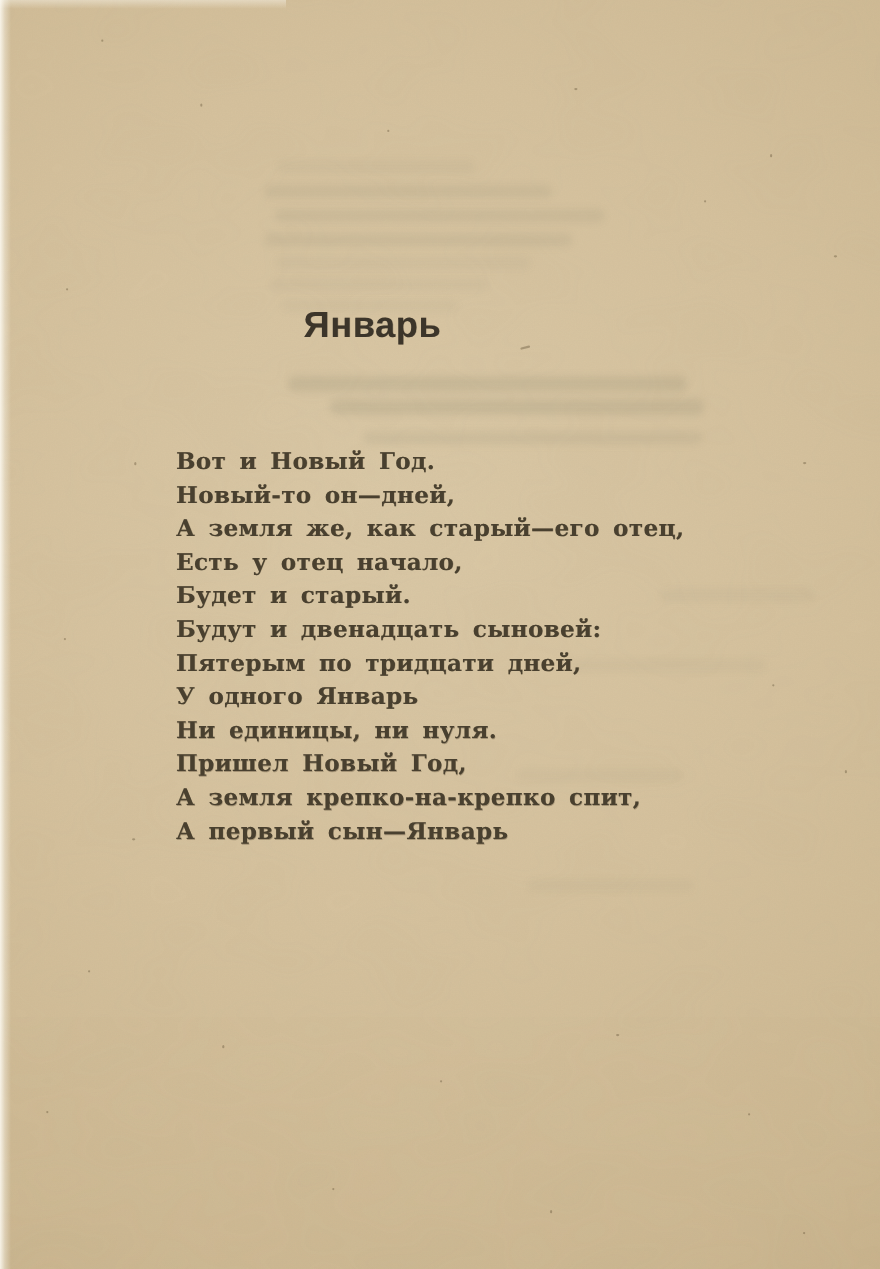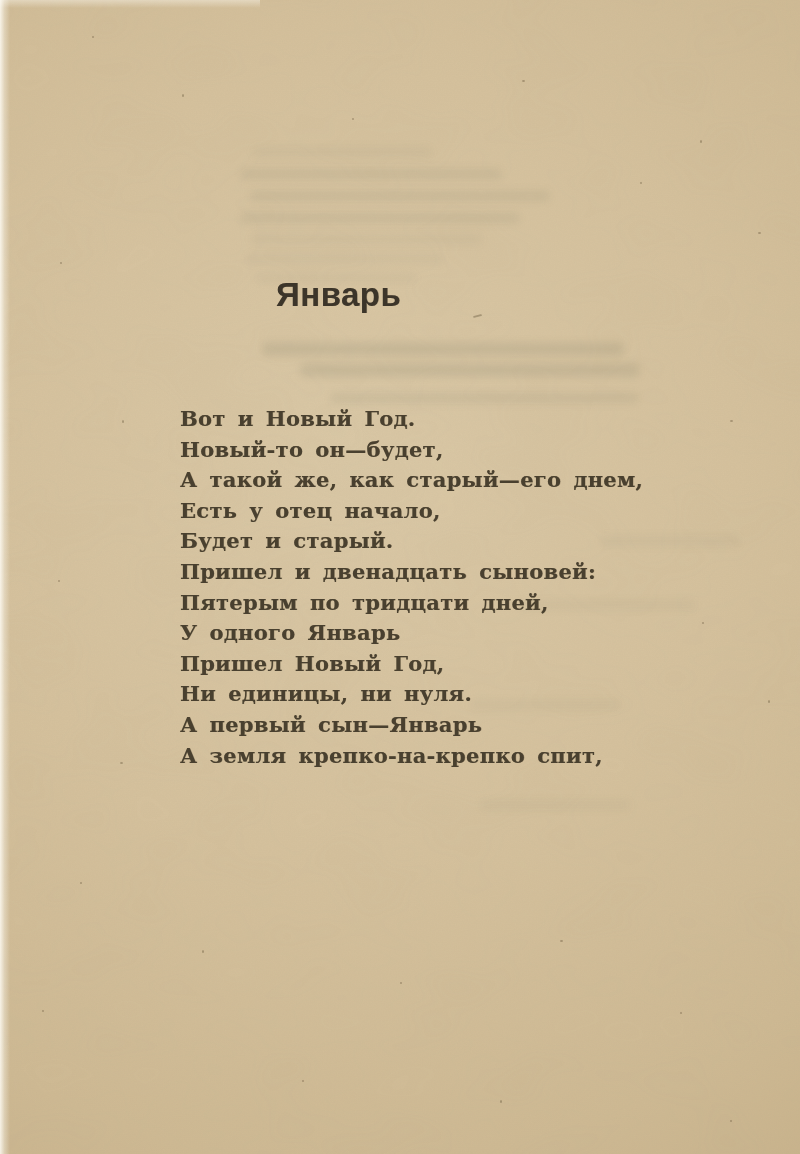--- a/index.html
+++ b/index.html
@@ -42,21 +42,21 @@
     pointer-events:none;
   }
   .title{
     position:absolute;left:276px;top:278px;margin:0;
     font-family:"Liberation Sans", sans-serif;
     font-weight:600;font-size:33px;line-height:1;
     letter-spacing:.5px;color:#3c352a;
     text-shadow:.4px .4px 0 rgba(70,58,40,.35);
   }
   .poem{
-    position:absolute;left:160px;top:404px;width:480px;margin-left:20px;
+    position:absolute;left:160px;top:404px;width:480px;
   }
   .poem-line{
     font-size:21px;line-height:30.6px;font-weight:bold;
     color:#49402f;letter-spacing:.3px;word-spacing:4.5px;
     text-shadow:.4px .4px 0 rgba(76,63,44,.35), -.2px 0 0 rgba(76,63,44,.2);
     white-space:nowrap;
   }
 </style>
 </head>
 <body>
@@ -117,28 +117,28 @@
     <div class="speck" style="left:302px;top:1080px;width:2px;height:2px;"></div>
     <div class="speck" style="left:500px;top:1100px;width:2px;height:3px;"></div>
     <div class="speck" style="left:730px;top:1120px;width:2px;height:2px;"></div>
     <div class="speck" style="left:42px;top:1010px;width:2px;height:2px;"></div>
   </div>
 
   <h1 class="title">Январь</h1>
 
   <div class="poem">
       <div class="poem-line">Вот и Новый Год.</div>
-      <div class="poem-line">Новый-то он—будет,</div>
-      <div class="poem-line">А такой же, как старый—его днем,</div>
+      <div class="poem-line">Новый-то он—дней,</div>
+      <div class="poem-line">А земля же, как старый—его отец,</div>
       <div class="poem-line">Есть у отец начало,</div>
       <div class="poem-line">Будет и старый.</div>
-      <div class="poem-line">Пришел и двенадцать сыновей:</div>
+      <div class="poem-line">Будут и двенадцать сыновей:</div>
       <div class="poem-line">Пятерым по тридцати дней,</div>
       <div class="poem-line">У одного Январь</div>
+      <div class="poem-line">Ни единицы, ни нуля.</div>
       <div class="poem-line">Пришел Новый Год,</div>
-      <div class="poem-line">Ни единицы, ни нуля.</div>
+      <div class="poem-line">А земля крепко-на-крепко спит,</div>
       <div class="poem-line">А первый сын—Январь</div>
-      <div class="poem-line">А земля крепко-на-крепко спит,</div>
     </div>
 
   <div class="edge-light"></div>
   <div class="edge-top"></div>
 </div>
 
 </body></html>

